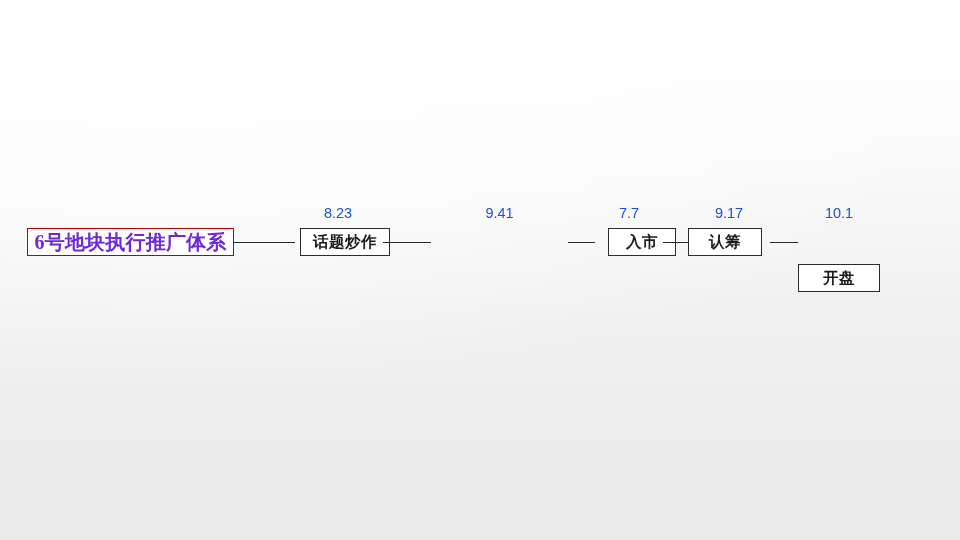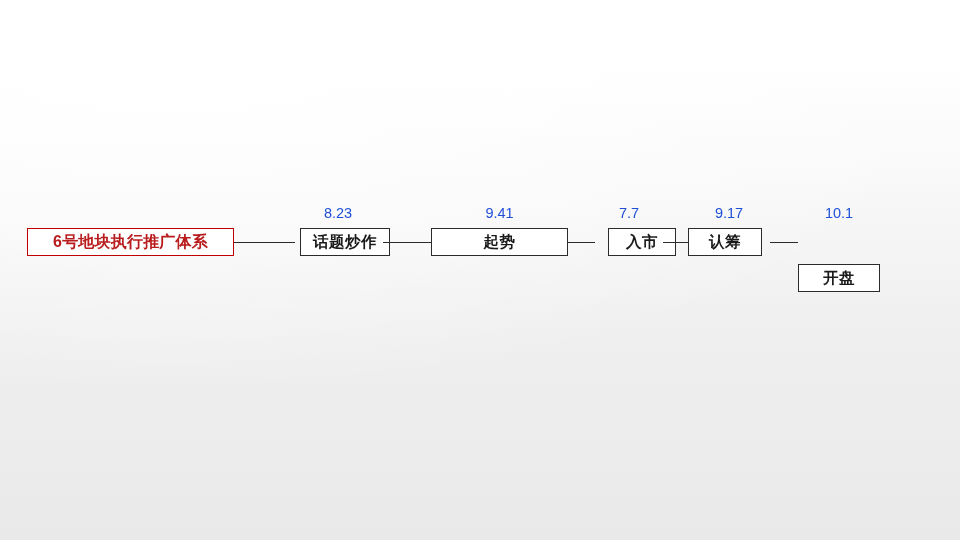--- a/index.html
+++ b/index.html
@@ -44,24 +44,25 @@
     justify-content: center;
     height: 28px;
     font-size: 15.5px;
     font-weight: 700;
     color: #1a1a1a;
     letter-spacing: 0.5px;
     line-height: 1;
   }
   .node.first {
     border-color: #c00000;
-    color: #b91c1c;
+    color: #6d28d9;
     font-weight: 700;
     letter-spacing: 0.2px;
-    font-size: 16px;
+    font-size: 20px;
+    font-family: Liberation Serif, serif;
   }
   .date-label {
     position: absolute;
     font-size: 14.5px;
     color: #1f4fd8;
     text-align: center;
     font-weight: 400;
     line-height: 1;
   }
   .connector {
@@ -84,23 +85,20 @@
     <div class="connector" style="left:234px; top:46px; width:61px;"></div>
 
     <div class="date-label" style="left:290px; top:10px; width:96px;">8.23</div>
     <div class="node" style="left:293px; top:32px; width:90px;margin-left:7px;">
       <span>话题炒作</span>
     </div>
 
     <div class="connector" style="left:383px; top:46px; width:48px;"></div>
 
     <div class="date-label" style="left:431px; top:10px; width:137px;">9.41</div>
-    <div class="node" style="left:431px; top:32px; width:137px;">
-      <span>起势</span>
-    </div>
 
     <div class="connector" style="left:568px; top:46px; width:27px;"></div>
 
     <div class="date-label" style="left:595px; top:10px; width:68px;">7.7</div>
     <div class="node" style="left:595px; top:32px; width:68px;margin-left:13px;">
       <span>入市</span>
     </div>
 
     <div class="connector" style="left:663px; top:46px; width:25px;"></div>
 

